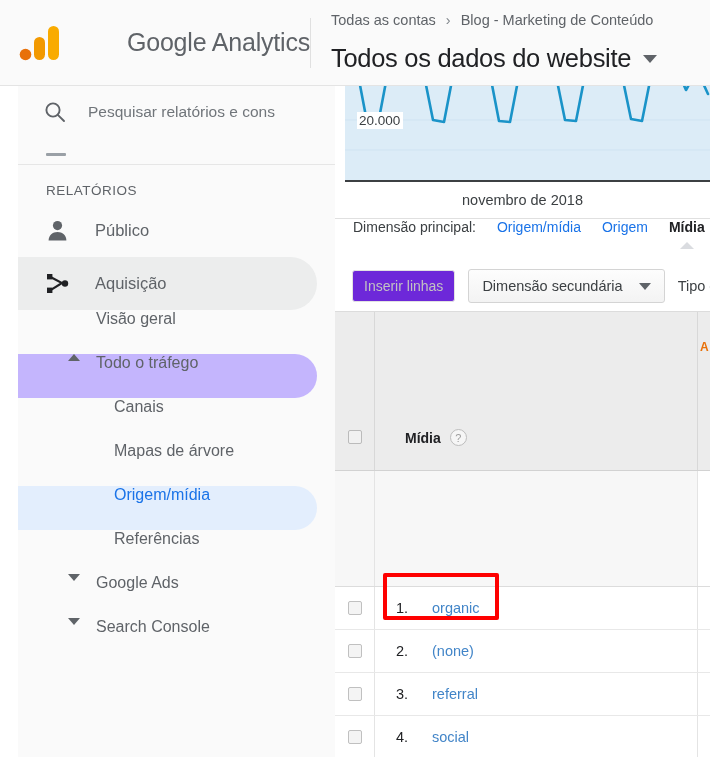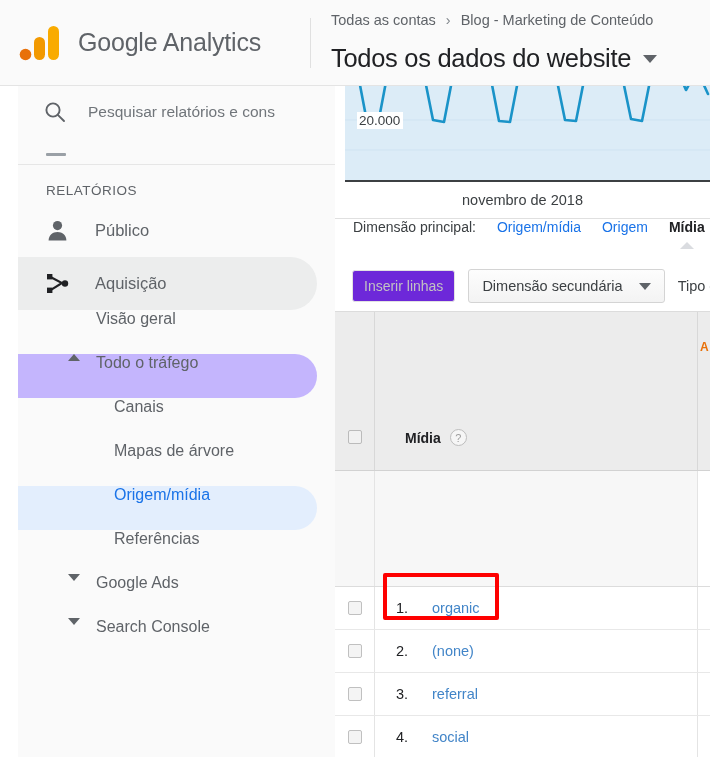--- a/index.html
+++ b/index.html
@@ -16,21 +16,21 @@
 
   
   .topbar {
     position: absolute; top: 0; left: 0; width: 710px; height: 86px;
     background: #fafafa;
     border-bottom: 1px solid #e4e4e4;
     display: flex; align-items: center;
   }
   .brand {
     width: 310px; height: 86px; display: flex; align-items: center;
-    padding-left: 18px; gap: 16px;
+    padding-left: 18px; gap: 16px; justify-content: space-between;
   }
   .ga-logo { width: 44px; height: 40px; position: relative; flex: none; }
   .brand-name {
     font-size: 25px; color: #5f6368; letter-spacing: -0.2px; white-space: nowrap;
   }
   .topbar-divider {
     width: 1px; height: 50px; background: #e0e0e0; flex: none;
   }
   .account-block {
     padding-left: 20px; display: flex; flex-direction: column;

